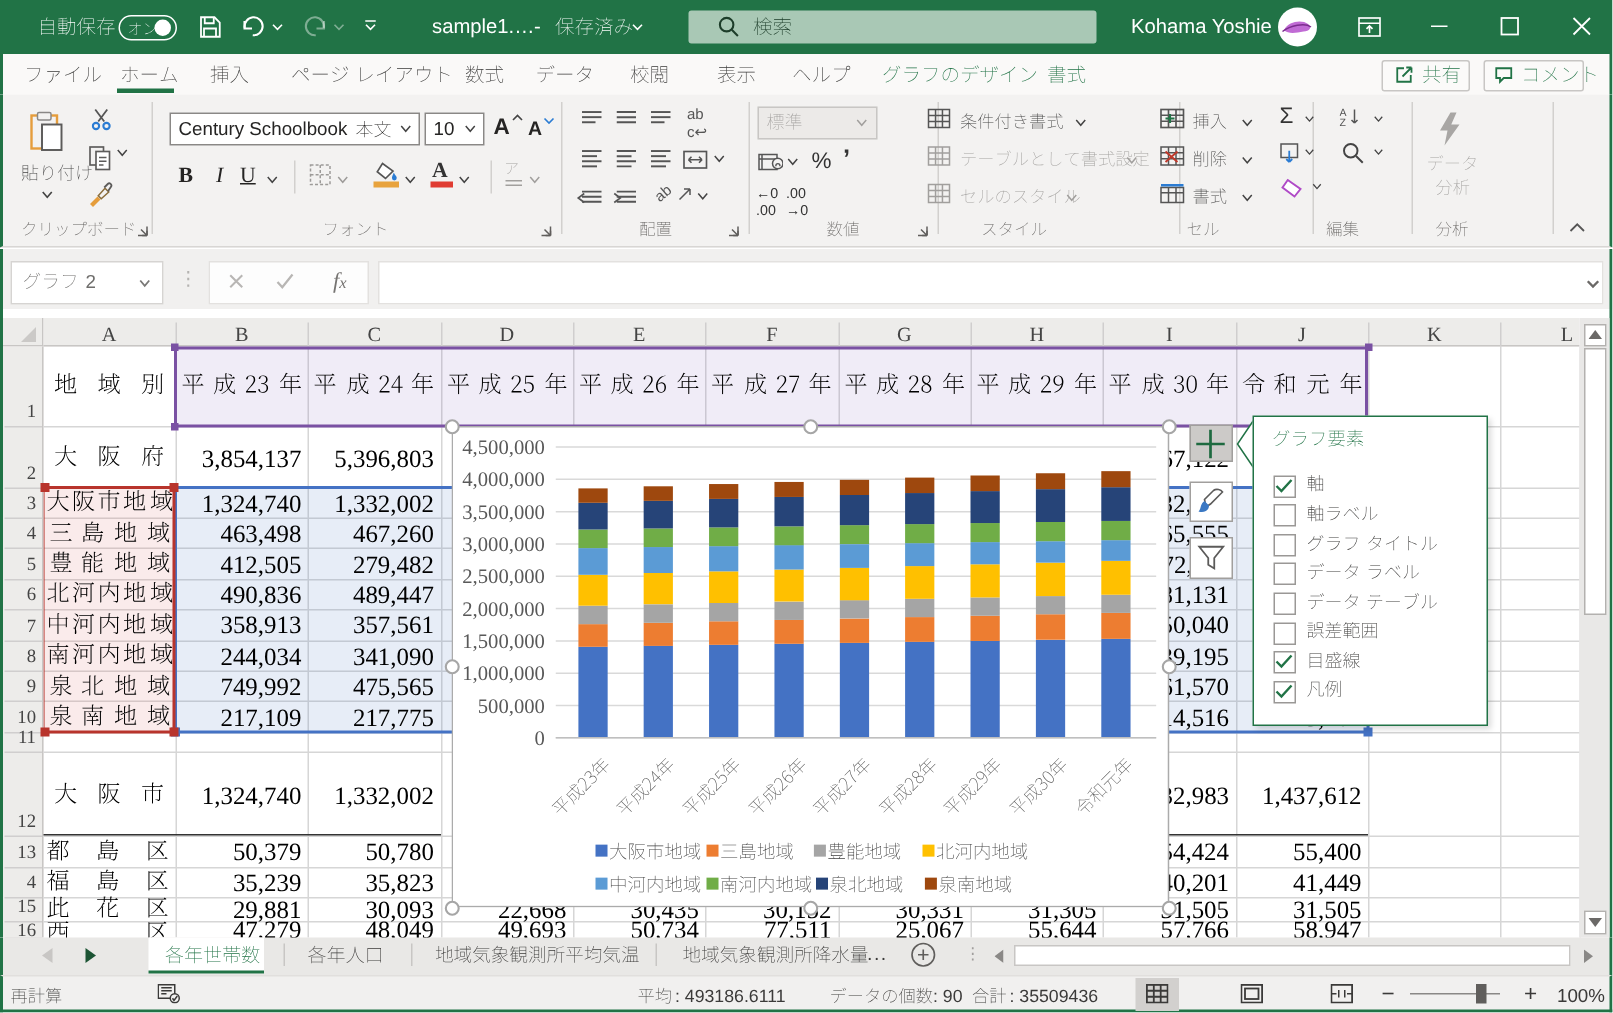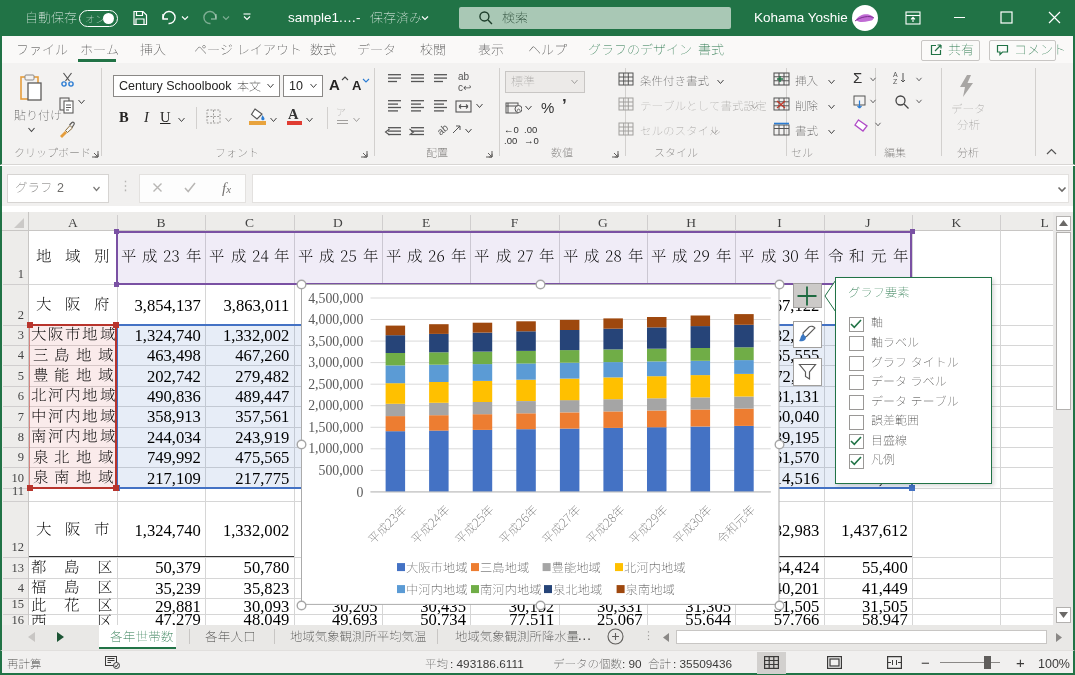--- a/index.html
+++ b/index.html
@@ -944,21 +944,21 @@
     <g fill="#000">
       <use href="#g101" transform="translate(0.0,13.6) scale(0.01540,-0.01540)"></use>
     </g>
   </svg>
 <svg class="jt" style="left:93.9px;top:296.0px" width="16.4" height="19.2">
     <g fill="#000">
       <use href="#g102" transform="translate(0.0,13.6) scale(0.01540,-0.01540)"></use>
     </g>
   </svg>
 <div style="position:absolute;left:90.9px;top:297px;width:110px;text-align:right;font-family:&quot;Liberation Serif&quot;,serif;font-size:16.6px;color:#000;line-height:1.1">3,854,137</div>
-<div style="position:absolute;left:179.25px;top:297px;width:110px;text-align:right;font-family:&quot;Liberation Serif&quot;,serif;font-size:16.6px;color:#000;line-height:1.1">3,863,011</div>
+<div style="position:absolute;left:179.25px;top:297px;width:110px;text-align:right;font-family:&quot;Liberation Serif&quot;,serif;font-size:16.6px;color:#000;line-height:1.1">5,396,803</div>
 <div style="position:absolute;left:709.35px;top:297px;width:110px;text-align:right;font-family:&quot;Liberation Serif&quot;,serif;font-size:16.6px;color:#000;line-height:1.1">4,067,122</div>
 <div style="position:absolute;left:797.7px;top:297px;width:110px;text-align:right;font-family:&quot;Liberation Serif&quot;,serif;font-size:16.6px;color:#000;line-height:1.1">4,079,482</div>
 <svg class="jt" style="left:30.5px;top:326.1px" width="16.4" height="19.2">
     <g fill="#000">
       <use href="#g100" transform="translate(0.0,13.6) scale(0.01540,-0.01540)"></use>
     </g>
   </svg>
 <svg class="jt" style="left:47.8px;top:326.1px" width="16.4" height="19.2">
     <g fill="#000">
       <use href="#g101" transform="translate(0.0,13.6) scale(0.01540,-0.01540)"></use>
@@ -1020,21 +1020,21 @@
 <svg class="jt" style="left:75.9px;top:366.9px" width="16.4" height="19.2">
     <g fill="#000">
       <use href="#g82" transform="translate(0.0,13.6) scale(0.01540,-0.01540)"></use>
     </g>
   </svg>
 <svg class="jt" style="left:97.5px;top:366.9px" width="16.4" height="19.2">
     <g fill="#000">
       <use href="#g83" transform="translate(0.0,13.6) scale(0.01540,-0.01540)"></use>
     </g>
   </svg>
-<div style="position:absolute;left:90.9px;top:367.6px;width:110px;text-align:right;font-family:&quot;Liberation Serif&quot;,serif;font-size:16.6px;color:#000;line-height:1.1">202,742</div>
+<div style="position:absolute;left:90.9px;top:367.6px;width:110px;text-align:right;font-family:&quot;Liberation Serif&quot;,serif;font-size:16.6px;color:#000;line-height:1.1">412,505</div>
 <div style="position:absolute;left:179.25px;top:367.6px;width:110px;text-align:right;font-family:&quot;Liberation Serif&quot;,serif;font-size:16.6px;color:#000;line-height:1.1">279,482</div>
 <div style="position:absolute;left:709.35px;top:367.6px;width:110px;text-align:right;font-family:&quot;Liberation Serif&quot;,serif;font-size:16.6px;color:#000;line-height:1.1">272,112</div>
 <div style="position:absolute;left:797.7px;top:367.6px;width:110px;text-align:right;font-family:&quot;Liberation Serif&quot;,serif;font-size:16.6px;color:#000;line-height:1.1">270,549</div>
 <svg class="jt" style="left:30.5px;top:387.3px" width="16.4" height="19.2">
     <g fill="#000">
       <use href="#g108" transform="translate(0.0,13.6) scale(0.01540,-0.01540)"></use>
     </g>
   </svg>
 <svg class="jt" style="left:47.8px;top:387.3px" width="16.4" height="19.2">
     <g fill="#000">
@@ -1108,21 +1108,21 @@
     <g fill="#000">
       <use href="#g82" transform="translate(0.0,13.6) scale(0.01540,-0.01540)"></use>
     </g>
   </svg>
 <svg class="jt" style="left:99.6px;top:428.1px" width="16.4" height="19.2">
     <g fill="#000">
       <use href="#g83" transform="translate(0.0,13.6) scale(0.01540,-0.01540)"></use>
     </g>
   </svg>
 <div style="position:absolute;left:90.9px;top:428.8px;width:110px;text-align:right;font-family:&quot;Liberation Serif&quot;,serif;font-size:16.6px;color:#000;line-height:1.1">244,034</div>
-<div style="position:absolute;left:179.25px;top:428.8px;width:110px;text-align:right;font-family:&quot;Liberation Serif&quot;,serif;font-size:16.6px;color:#000;line-height:1.1">243,919</div>
+<div style="position:absolute;left:179.25px;top:428.8px;width:110px;text-align:right;font-family:&quot;Liberation Serif&quot;,serif;font-size:16.6px;color:#000;line-height:1.1">341,090</div>
 <div style="position:absolute;left:709.35px;top:428.8px;width:110px;text-align:right;font-family:&quot;Liberation Serif&quot;,serif;font-size:16.6px;color:#000;line-height:1.1">239,195</div>
 <div style="position:absolute;left:797.7px;top:428.8px;width:110px;text-align:right;font-family:&quot;Liberation Serif&quot;,serif;font-size:16.6px;color:#000;line-height:1.1">237,541</div>
 <svg class="jt" style="left:32.7px;top:448.5px" width="16.4" height="19.2">
     <g fill="#000">
       <use href="#g113" transform="translate(0.0,13.6) scale(0.01540,-0.01540)"></use>
     </g>
   </svg>
 <svg class="jt" style="left:54.3px;top:448.5px" width="16.4" height="19.2">
     <g fill="#000">
       <use href="#g108" transform="translate(0.0,13.6) scale(0.01540,-0.01540)"></use>
@@ -1235,21 +1235,21 @@
   </svg>
 <svg class="jt" style="left:96.5px;top:596.9px" width="16.4" height="19.2">
     <g fill="#000">
       <use href="#g115" transform="translate(0.0,13.6) scale(0.01540,-0.01540)"></use>
     </g>
   </svg>
 <div style="position:absolute;left:90.9px;top:597.6px;width:110px;text-align:right;font-family:&quot;Liberation Serif&quot;,serif;font-size:16.6px;color:#000;line-height:1.1">29,881</div>
 <div style="position:absolute;left:179.25px;top:597.6px;width:110px;text-align:right;font-family:&quot;Liberation Serif&quot;,serif;font-size:16.6px;color:#000;line-height:1.1">30,093</div>
 <div style="position:absolute;left:709.35px;top:597.6px;width:110px;text-align:right;font-family:&quot;Liberation Serif&quot;,serif;font-size:16.6px;color:#000;line-height:1.1">31,505</div>
 <div style="position:absolute;left:797.7px;top:597.6px;width:110px;text-align:right;font-family:&quot;Liberation Serif&quot;,serif;font-size:16.6px;color:#000;line-height:1.1">31,505</div>
-<div style="position:absolute;left:267.6px;top:597.6px;width:110px;text-align:right;font-family:&quot;Liberation Serif&quot;,serif;font-size:16.6px;color:#000;line-height:1.1">30,205</div>
+<div style="position:absolute;left:267.6px;top:597.6px;width:110px;text-align:right;font-family:&quot;Liberation Serif&quot;,serif;font-size:16.6px;color:#000;line-height:1.1">22,668</div>
 <div style="position:absolute;left:355.95px;top:597.6px;width:110px;text-align:right;font-family:&quot;Liberation Serif&quot;,serif;font-size:16.6px;color:#000;line-height:1.1">30,435</div>
 <div style="position:absolute;left:444.3px;top:597.6px;width:110px;text-align:right;font-family:&quot;Liberation Serif&quot;,serif;font-size:16.6px;color:#000;line-height:1.1">30,152</div>
 <div style="position:absolute;left:532.65px;top:597.6px;width:110px;text-align:right;font-family:&quot;Liberation Serif&quot;,serif;font-size:16.6px;color:#000;line-height:1.1">30,331</div>
 <div style="position:absolute;left:621px;top:597.6px;width:110px;text-align:right;font-family:&quot;Liberation Serif&quot;,serif;font-size:16.6px;color:#000;line-height:1.1">31,305</div>
 <svg class="jt" style="left:30.6px;top:612.8px" width="16.4" height="19.2">
     <g fill="#000">
       <use href="#g119" transform="translate(0.0,13.6) scale(0.01540,-0.01540)"></use>
     </g>
   </svg>
 <svg class="jt" style="left:96.6px;top:612.8px" width="16.4" height="19.2">

